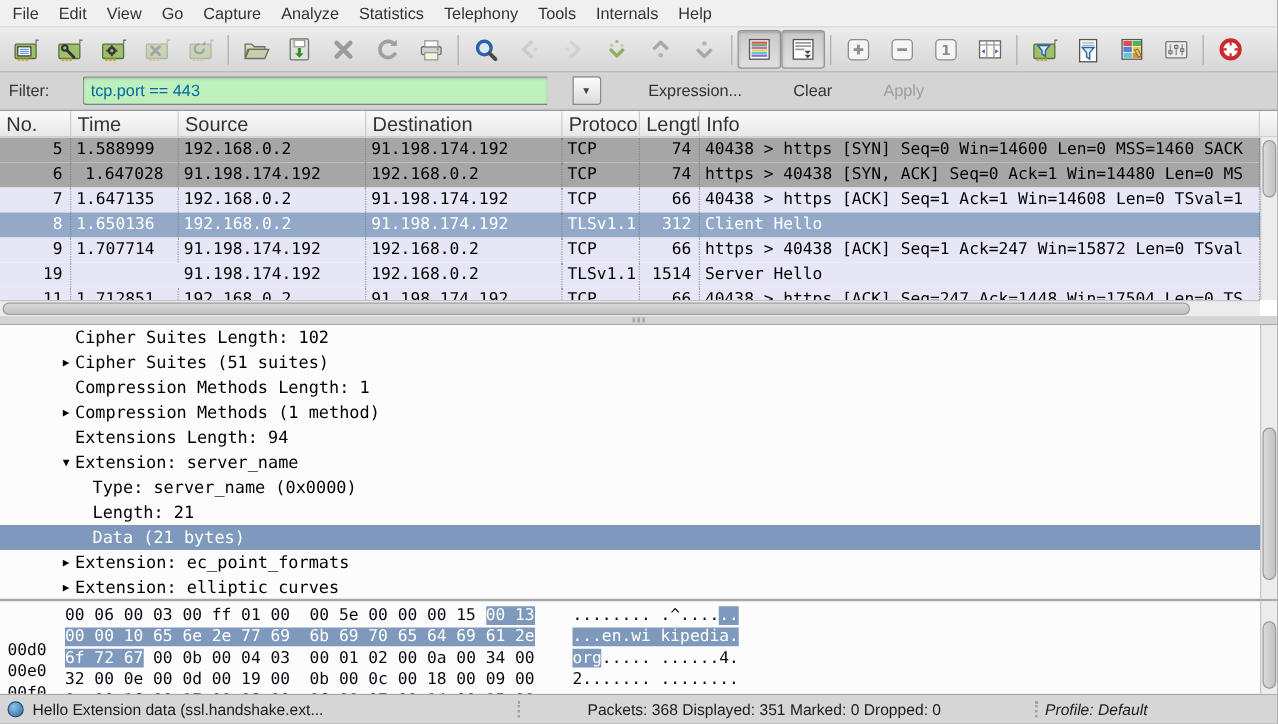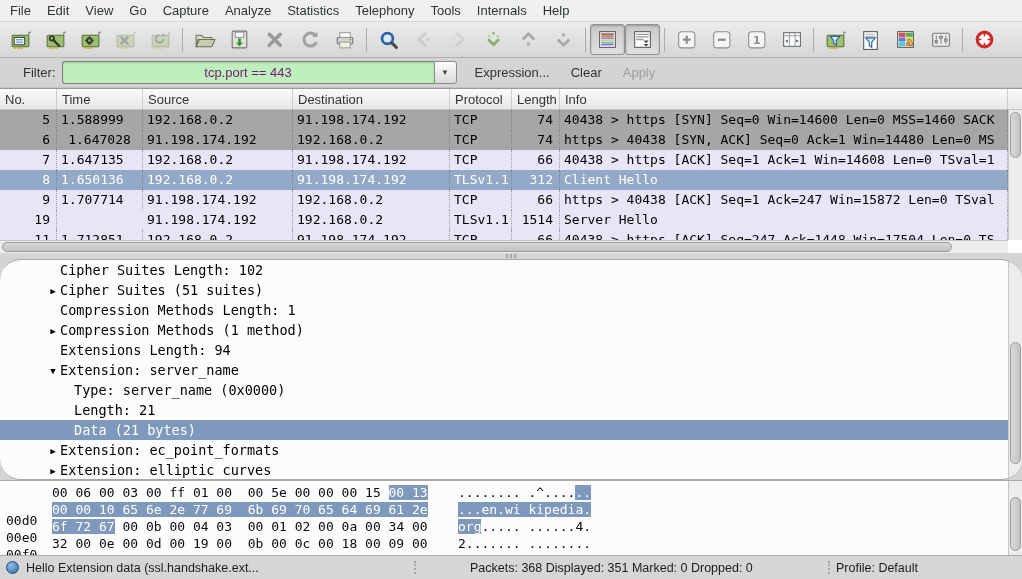--- a/index.html
+++ b/index.html
@@ -18,36 +18,36 @@
     border-bottom:1px solid #b2b2b2; display:flex; align-items:center; padding:0 3px; }
   .tb-btn { width:35px; height:31px; display:flex; align-items:center; justify-content:center;
     border:1px solid transparent; border-radius:3px; }
   .tb-btn.disabled { opacity:.35; }
   .tb-btn.pressed { background:linear-gradient(#c9c9c9,#e0e0e0); border:1px solid #939393;
     box-shadow:inset 0 1px 2px rgba(0,0,0,.25); }
   .tb-sep { width:1px; height:24px; background:#adadad; margin:0 4px; flex:0 0 1px; }
   .tb-icon svg { display:block; }
   
   .filterbar { height:30px; flex:0 0 30px; background:#d4d4d4; display:flex; align-items:center;
-    padding:0 23px; font-size:13px; color:#2e3436; border-bottom:1px solid #c2c2c2; }
+    padding:0 7px; font-size:13px; color:#2e3436; border-bottom:1px solid #c2c2c2;gap:20px; }
   .filter-label { margin-right:6px; }
   .filter-input { width:372px; height:23px; background:#bdf0bd; border:1px solid #818181;
-    border-right:none; border-radius:3px 0 0 3px; padding:0 6px; font-size:13px; color:#701a75;
-    font-family:"Liberation Sans",sans-serif; outline:none; box-shadow:inset 0 1px 2px rgba(0,0,0,.18);text-align:center; }
+    border-right:none; border-radius:3px 0 0 3px; padding:0 6px; font-size:13px; color:#0369a1;
+    font-family:"Liberation Sans",sans-serif; outline:none; box-shadow:inset 0 1px 2px rgba(0,0,0,.18); }
   .filter-drop { width:23px; height:23px; background:linear-gradient(#fdfdfd,#dadada);
     border:1px solid #8b8b8b; border-radius:0 3px 3px 0; display:flex; align-items:center;
     justify-content:center; font-size:8px; color:#444; }
   .filter-btn { padding:4px 9px; margin-left:3px; color:#2e3436; }
   .filter-btn.first { margin-left:9px; }
   .filter-btn.disabled { color:#9d9d9d; }
   
   .packet-list { height:165px; flex:0 0 165px; position:relative; background:#fff;
     border-top:1px solid #9a9a9a; }
   .plist-header { display:flex; height:21px; background:linear-gradient(#fbfbfb,#e7e7e7);
-    border-bottom:1px solid #c3c3c3; font-size:13px; color:#333; overflow:hidden; padding-right:14px; }
+    border-bottom:1px solid #c3c3c3; font-size:16px; color:#333; overflow:hidden; padding-right:14px; }
   .plist-header .colh { border-right:1px solid #cdcdcd; padding:3px 4px 0 5px; flex:0 0 auto;
     white-space:nowrap; overflow:hidden; }
   .plist-body { position:absolute; top:21px; left:0; right:14px; bottom:13px; overflow:hidden;
     font-family:"DejaVu Sans Mono", monospace; font-size:13px; }
   .prow { display:flex; height:20px; line-height:20px; white-space:nowrap; }
   .prow .cell { flex:0 0 auto; padding:0 4px; overflow:hidden;
     border-right:1px dotted rgba(110,110,110,.6); }
   .prow .num { text-align:right; padding-right:6px; }
   .row-gray { background:#a6a6a6; color:#000; }
   .row-lav  { background:#e6e6f6; color:#000; }
@@ -59,21 +59,21 @@
     border:1px solid #9b9b9b; border-radius:6px; }
   .thumb.h { background:linear-gradient(#d9d9d9,#c2c2c2); }
   
   .splitter { height:6px; flex:0 0 6px; background:#d4d4d4; position:relative; }
   .grip { position:absolute; left:50%; top:1px; transform:translateX(-50%);
     display:flex; gap:2px; }
   .grip i { width:2px; height:4px; background:#a8a8a8; display:block; }
   
   .details { height:221px; flex:0 0 221px; position:relative; background:#fcfcfc;
     border-top:1px solid #a8a8a8; border-bottom:1px solid #a8a8a8; overflow:hidden;
-    font-family:"DejaVu Sans Mono", monospace; font-size:13.5px; color:#000;border-radius:21px; }
+    font-family:"DejaVu Sans Mono", monospace; font-size:13.5px; color:#000; }
   .drow { height:20px; line-height:20px; display:flex; white-space:pre; }
   .drow .tri { flex:0 0 14px; text-align:center; font-size:9px; padding-top:1px; }
   .drow.dsel { background:#7e99bb; color:#fff; }
   
   .hexpane { height:75px; flex:0 0 75px; position:relative; background:#fcfcfc;
     border-top:1px solid #a8a8a8; overflow:hidden; padding:3px 0 0 6px;
     font-family:"DejaVu Sans Mono", monospace; font-size:13px; color:#0a0a14; }
   .hline { height:17px; line-height:17px; display:flex; white-space:pre; }
   .hoff { flex:0 0 46px;margin-top:28px; }
   .hbytes { flex:0 0 392px; }
@@ -81,21 +81,21 @@
   .hlseg { background:#7e99bb; color:#fff; }
   
   .statusbar { height:24px; flex:0 0 24px; background:#d6d6d6; border-top:1px solid #a8a8a8;
     display:flex; align-items:center; font-size:12.5px; color:#1c1c1c; padding:0 6px; }
   .expert-dot { width:13px; height:13px; border-radius:50%; flex:0 0 13px;
     background:radial-gradient(circle at 35% 30%, #8fc0e8, #2f6ca8); border:1px solid #1d4a7a;
     margin-right:7px; }
   .sb-field { width:382px; flex:0 0 382px; white-space:nowrap; overflow:hidden; }
   .sb-sep { width:2px; height:13px; border-left:2px dotted #a2a2a2; margin:0 6px; flex:0 0 2px; }
   .sb-pkts { width:352px; flex:0 0 352px; white-space:nowrap; overflow:hidden;margin-left:48px; }
-  .sb-profile { white-space:nowrap; }
+  .sb-profile { white-space:nowrap;font-style:italic; }
 </style>
 </head>
 <body>
 
 <div class="window">
 
   <div class="menubar" id="menubar">
       <span class="menu-item">File</span>
       <span class="menu-item">Edit</span>
       <span class="menu-item">View</span>

